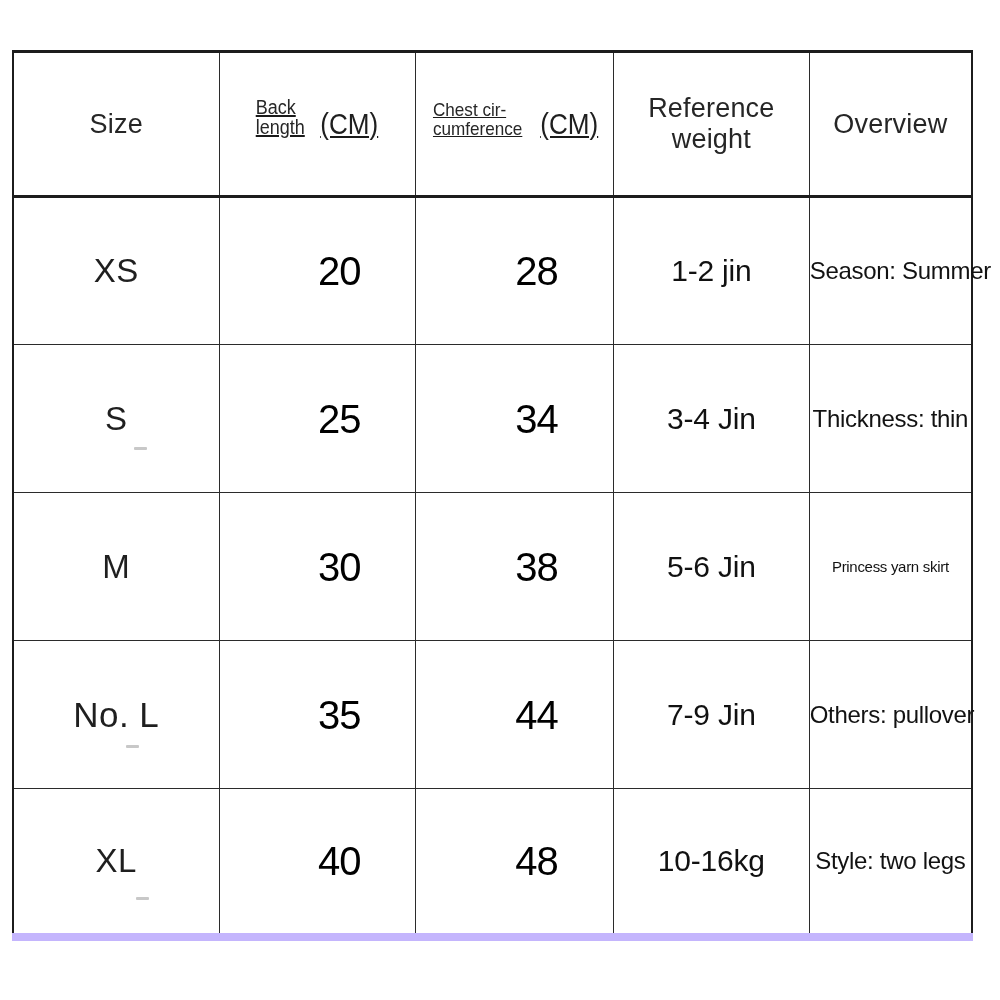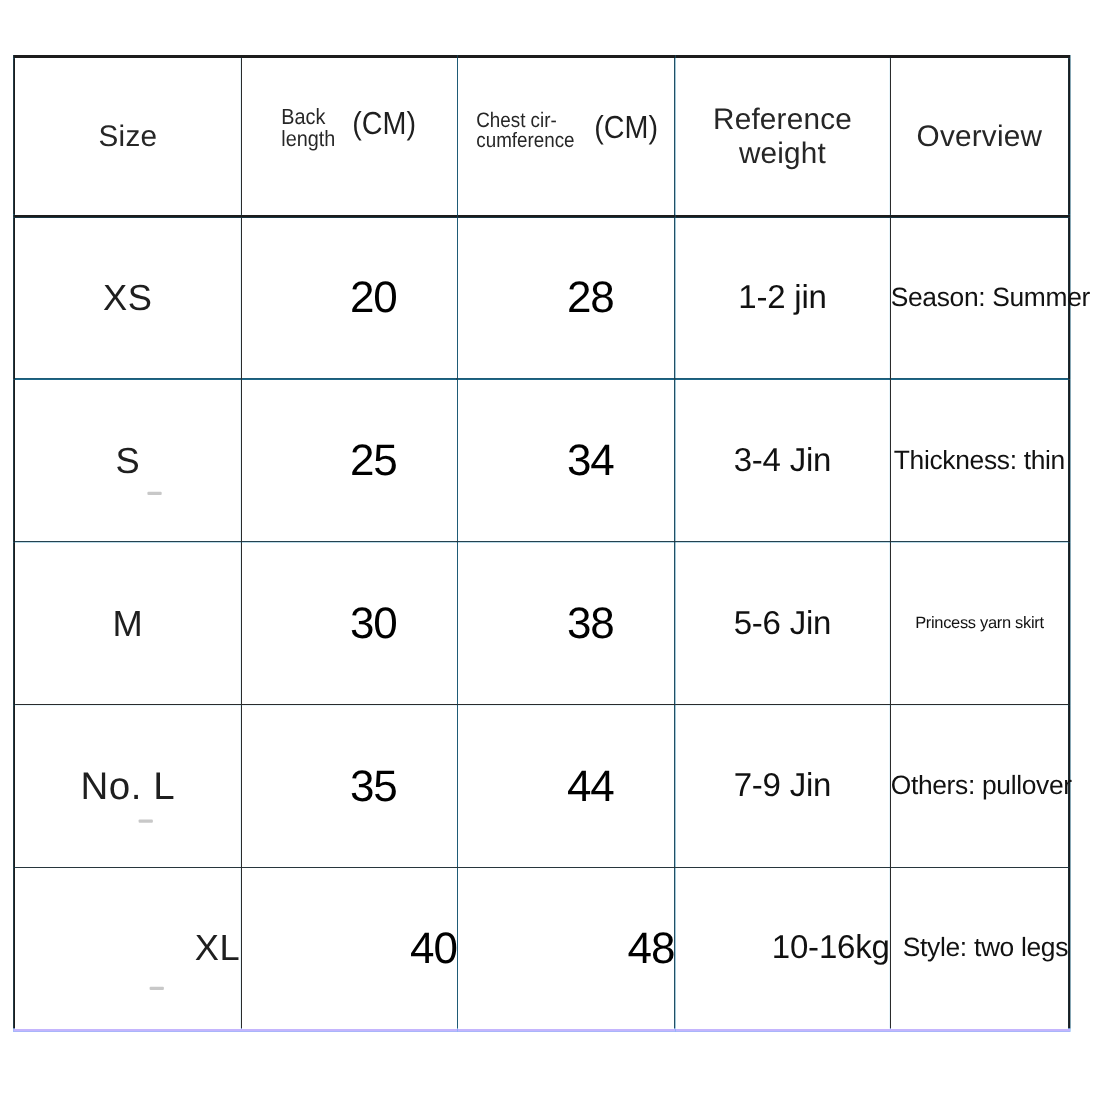--- a/index.html
+++ b/index.html
@@ -30,21 +30,21 @@
   #size-chart td {
     border: 1px solid #2b2b2b;
     padding: 0;
     vertical-align: middle;
     text-align: center;
     background: #ffffff;
     position: relative;
   }
   
   #size-chart tr.header-row td { border-top: 3px solid #1c1c1c; border-bottom: 3px solid #1c1c1c; }
-  #size-chart tr.data-row:last-child td { border-bottom: 3px solid #c4b5fd; text-align: right; }
+  #size-chart tr.data-row:last-child td { border-bottom: 8px solid #c4b5fd; }
   #size-chart td.col-size { border-left: 2px solid #1c1c1c; }
   #size-chart td.col-overview { border-right: 2px solid #1c1c1c; }
 
   
   .col-size     { width: 200px; }
   .col-back     { width: 191px; }
   .col-chest    { width: 192px; }
   .col-weight   { width: 190px; }
   .col-overview { width: 158px; }
 
@@ -52,23 +52,25 @@
   tr.header-row { height: 145px; }
   .hdr-plain {
     font-size: 27px;
     letter-spacing: .2px;
     color: #262626;
     font-stretch: condensed;
     transform: scaleX(.92);
   }
   .hdr-split {
     display: flex;
+    align-items: center;
     justify-content: center;
     gap: 9px;
     padding: 0 6px;
+    text-decoration: underline;
   }
   .hdr-split .stack {
     display: flex;
     flex-direction: column;
     align-items: flex-start;
     line-height: 1.02;
     font-size: 20px;
     color: #272727;
     transform: scaleX(.9);
     margin-bottom: 14px;

